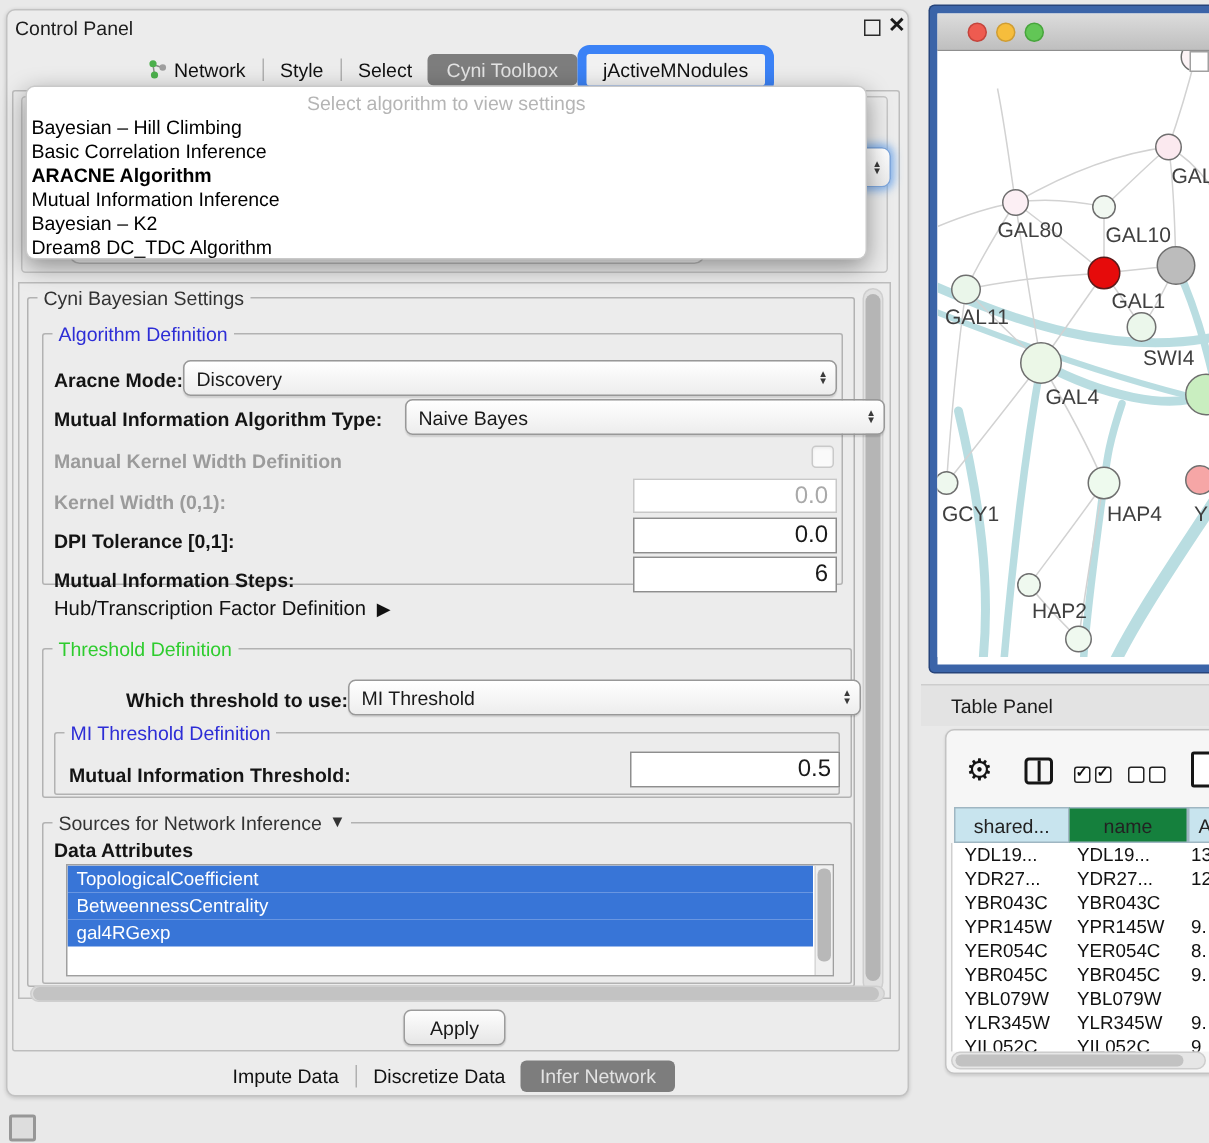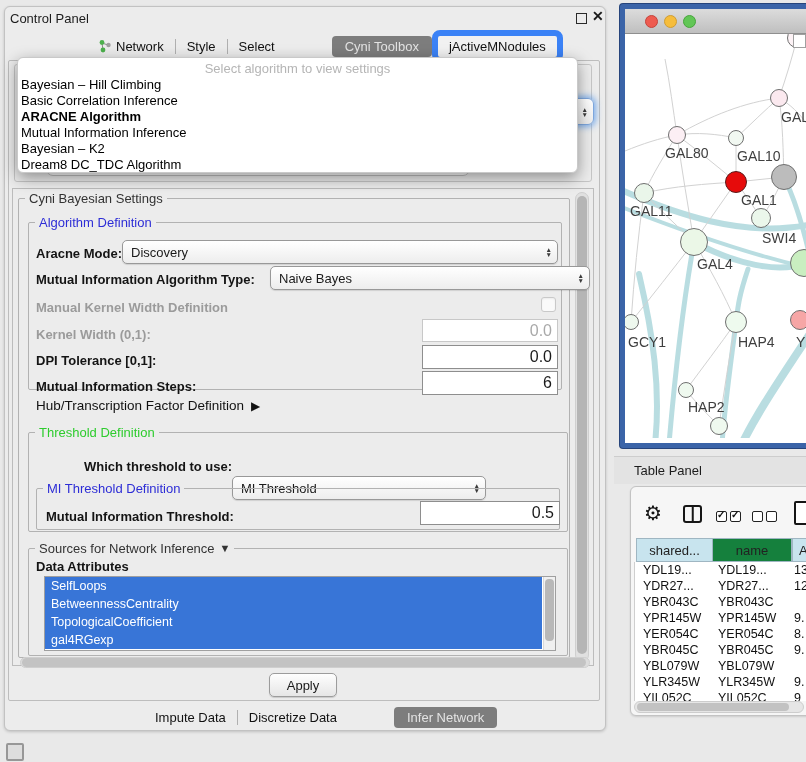--- a/index.html
+++ b/index.html
@@ -11,21 +11,21 @@
   
   .cp{left:4px;top:6px;width:602px;height:725px;background:#ececec;border:1px solid #c2c2c2;
       border-radius:6px;box-shadow:0 1px 3px rgba(0,0,0,.18);}
   .cp-title{left:10px;top:11px;font-size:13px;color:#1c1c1c;}
   .float-btn{left:576px;top:13px;width:11px;height:11px;border:1.6px solid #2a2a2a;background:#ececec;}
   .close-btn{left:592px;top:8px;font-size:14px;font-weight:bold;color:#1a1a1a;}
 
   
   .tabbar{left:88px;top:34px;height:24px;display:flex;align-items:center;}
   .tab{display:flex;align-items:center;gap:5px;padding:2px 10px;font-size:13px;color:#111;}
-  .tab.selected{background:#7d7d7d;border-radius:4px;color:#e3e3e3;padding:3px 13px;margin-left:47px;}
+  .tab.selected{background:#7d7d7d;border-radius:4px;color:#e3e3e3;padding:3px 13px;}
   .tab.outlined{border:6px solid #3b82f6;border-radius:8px;padding:3px 11px;background:#f1f1f1;}
   .tabsep{width:1px;height:15px;background:#b0b0b0;margin:0 1px;}
   .content-box{left:8px;top:60px;width:592px;height:641px;border:1px solid #bdbdbd;
                border-radius:2px;background:#ececec;}
 
   
   .infer-group{left:14px;top:64px;width:578px;height:118px;border:1px solid #c6c6c6;border-radius:3px;}
   .focus-combo{left:528px;top:98px;width:66px;height:27px;border:1px solid #7ea7dd;border-radius:6px;
                background:linear-gradient(#ffffff,#ececec);box-shadow:0 0 6px 2px rgba(100,160,235,.8);
                display:flex;align-items:center;justify-content:flex-end;}
@@ -207,21 +207,21 @@
 
   <div class="abs plain" style="left:36px;top:398px;display:flex;align-items:center;gap:7px;">
     <span>Hub/Transcription Factor Definition</span>
     <span style="font-size:12px;">▶</span>
   </div>
 
   <div class="abs group" style="left:28px;top:432px;width:540px;height:100px;">
     <span class="group-title t-green">Threshold Definition</span>
   </div>
   <div class="abs lbl" style="left:84px;top:459px;">Which threshold to use:</div>
-  <div class="abs combo" style="left:232px;top:476px;width:254px;height:24px;">
+  <div class="abs combo" style="left:232px;top:453px;width:342px;height:24px;">
     <span>MI Threshold</span>
     <span class="arrows">
         <span>▲</span>
         <span>▼</span>
       </span>
   </div>
   <div class="abs group" style="left:36px;top:488px;width:524px;height:42px;">
     <span class="group-title t-blue">MI Threshold Definition</span>
   </div>
   <div class="abs lbl" style="left:46px;top:509px;">Mutual Information Threshold:</div>
@@ -229,23 +229,22 @@
 
   <div class="abs group" style="left:28px;top:548px;width:540px;height:108px;">
     <span class="group-title t-gray" style="display:flex;align-items:center;gap:5px;">
       <span>Sources for Network Inference</span>
       <span style="font-size:11px;">▼</span>
     </span>
   </div>
   <div class="abs lbl" style="left:36px;top:559px;">Data Attributes</div>
   <div class="abs attr-list">
     <div>
-        <div class="attr-item">SelfLoops</div>
+        <div class="attr-item">TopologicalCoefficient</div>
         <div class="attr-item">BetweennessCentrality</div>
-        <div class="attr-item">TopologicalCoefficient</div>
         <div class="attr-item">gal4RGexp</div>
       </div>
     <div class="attr-vtrack"></div>
     <div class="attr-vthumb"></div>
   </div>
 
   <div class="abs hscroll"></div>
   <div class="abs hthumb"></div>
 
   <div class="abs apply-btn">Apply</div>

